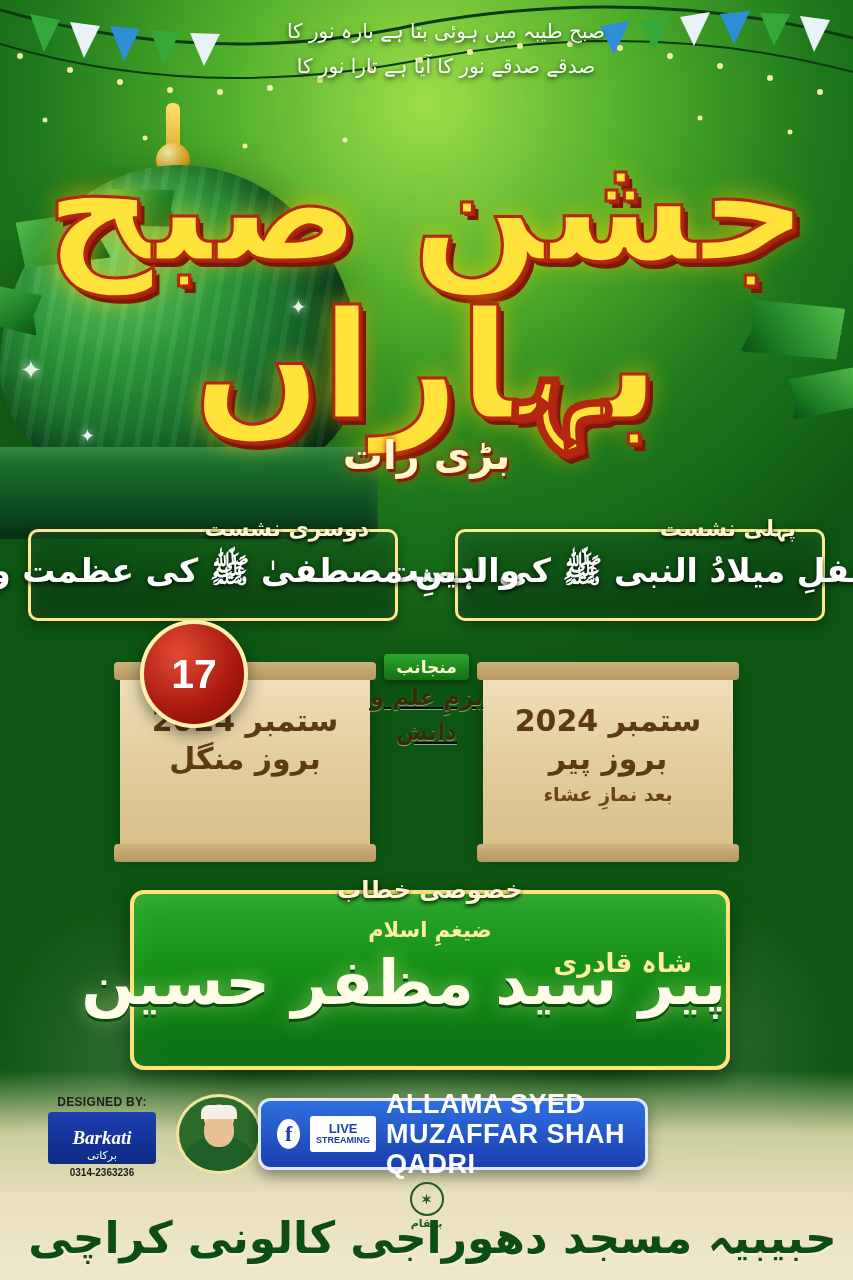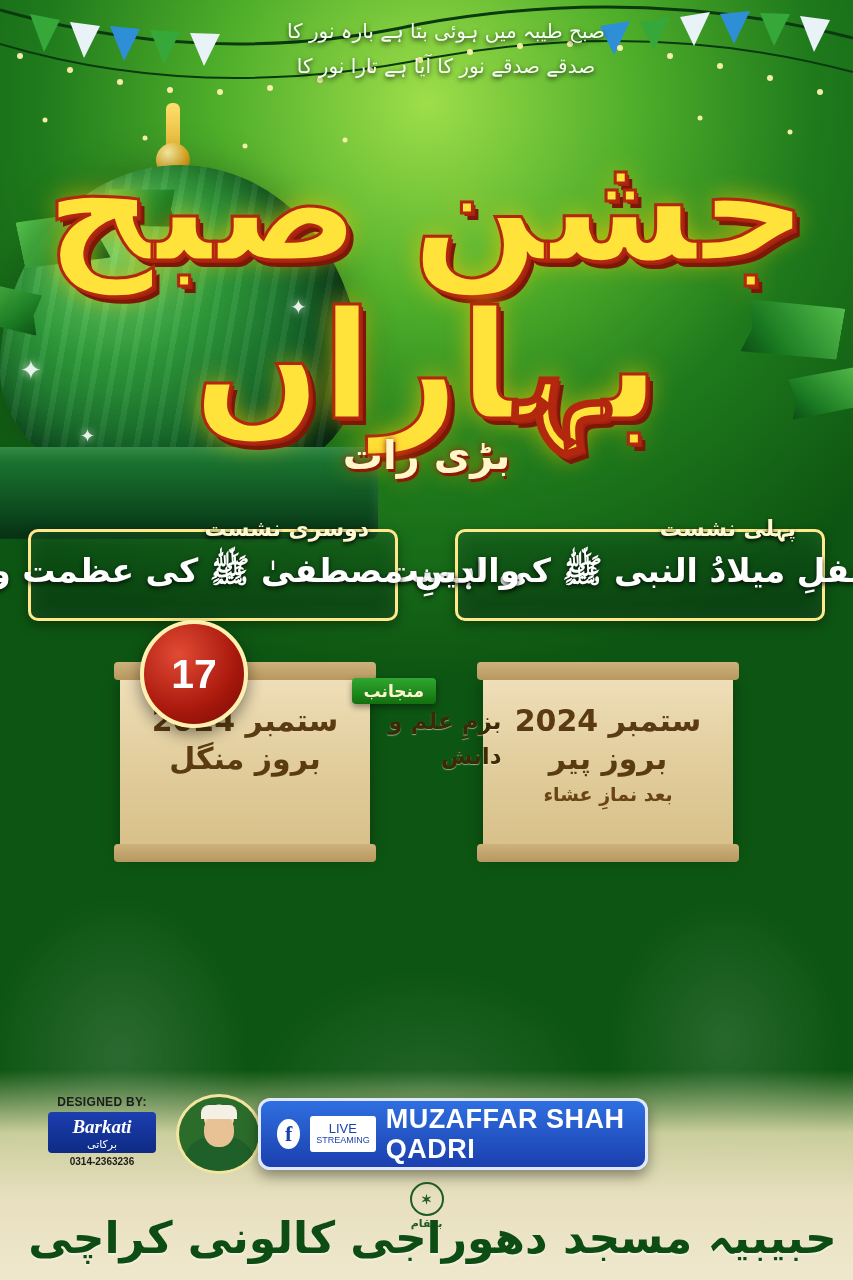--- a/index.html
+++ b/index.html
@@ -166,22 +166,22 @@
     background: radial-gradient(circle at 35% 30%, #e24b35, #a8180c 60%, #740a05);
     border: 4px solid #fff0b0;
     color: #fff; font-size: 41px; font-weight: bold;
     display: flex; align-items: center; justify-content: center;
     box-shadow: 0 6px 16px rgba(0,0,0,.45);
   }
   .daybadge.b16 { right: 140px; }
   .daybadge.b17 { left: 140px; }
 
   .middle-ribbon {
-    position: absolute; top: 678px; left: 50%; transform: translateX(-50%);
-    width: 150px; 
+    position: absolute; top: 654px; left: 50%; transform: translateX(-50%);
+    width: 150px; text-align: center; text-decoration: underline;
   }
   .ribbon-tag {
     display: inline-block; background: linear-gradient(180deg, #2fa72f, #12700f);
     color: #fff8cf; font-size: 17px; font-weight: bold; padding: 3px 12px;
     border-radius: 4px; box-shadow: 0 3px 6px rgba(0,0,0,.4);
   }
   .middle-text {
     color: #3a2b05; font-size: 23px; font-weight: bold; line-height: 1.5;
     text-shadow: 0 1px 1px rgba(255,255,255,.5);
   }
@@ -222,21 +222,21 @@
     border-radius: 12px;
     display: flex; align-items: center; gap: 10px; padding-left: 16px;
     box-shadow: 0 6px 14px rgba(0,0,0,.4);
   }
   .fb-icon {
     width: 30px; height: 30px; border-radius: 50%; background: #fff; color: #1b3fae;
     font-size: 22px; font-weight: bold; display:flex; align-items:center; justify-content:center;
     font-family: "Liberation Serif", serif;
   }
   .live-label {
-    background: #fff; color: #1b3fae; font-size: 13px; font-weight: normal;
+    background: #fff; color: #1b3fae; font-size: 13px; font-weight: bold;
     padding: 6px 6px; border-radius: 3px; line-height: 1.05; text-align: center;
   }
   .live-name {
     color: #fff; font-size: 27px; font-weight: bold; line-height: 1.12; letter-spacing: .5px;
   }
   .speaker-photo {
     position: absolute; left: 176px; top: 1094px; width: 86px; height: 80px;
     border-radius: 50%;
     background: radial-gradient(circle at 50% 30%, #f6d9b0 0 22%, #2b6c2b 23% 100%);
     border: 3px solid #f2e5a0;
@@ -256,21 +256,21 @@
   }
 
   
   .designer {
     position: absolute; left: 48px; top: 1095px; width: 108px; text-align: center;
     color: #1c1c1c;
   }
   .designer .d-top { font-size: 12px; font-weight: bold; letter-spacing: .3px; }
   .designer .d-box {
     margin-top: 3px; background: linear-gradient(180deg, #1c3fb0, #0e2a84);
-    color: #fff; border-radius: 4px; padding: 4px 0 2px;
+    color: #fff; border-radius: 4px; padding: 15px 0 2px;
   }
   .designer .d-brand { font-family: "Liberation Serif", serif; font-style: italic; font-size: 19px; font-weight: bold;}
   .designer .d-ur { font-size: 11px; }
   .designer .d-phone { font-size: 10px; font-weight: bold; margin-top: 3px; }
 
   
   .footer-logo {
     position: absolute; left: 50%; transform: translateX(-50%); top: 1182px;
     width: 54px; text-align: center; color: #1d5c22; font-size: 11px; font-weight: bold;
   }
@@ -392,33 +392,40 @@
     </div>
   </div>
   <div class="daybadge b17">17</div>
 
   <div class="middle-ribbon">
     <div class="ribbon-tag urdu">منجانب</div>
     <div class="middle-text urdu">بزمِ علم و</div>
     <div class="middle-text urdu" style="margin-top:0">دانش</div>
   </div>
 
+  <div class="speaker-panel">
+    <div class="speaker-tag urdu">خصوصی خطاب</div>
+    <div class="speaker-small urdu">ضیغمِ اسلام</div>
+    <div class="speaker-name urdu">پیر سید مظفر حسین</div>
+    <div class="speaker-suffix urdu">شاہ قادری</div>
+  </div>
 
   <div class="speaker-photo">
     <div class="body2"></div>
     <div class="face"></div>
     <div class="cap"></div>
   </div>
   <div class="live-bar">
     <div class="fb-icon">f</div>
     <div class="live-label">
       <div>LIVE</div>
       <div style="font-size:9px">STREAMING</div>
     </div>
     <div class="live-name">
+      <div>ALLAMA SYED</div>
       <div>MUZAFFAR SHAH QADRI</div>
     </div>
   </div>
 
   <div class="designer">
     <div class="d-top">DESIGNED BY:</div>
     <div class="d-box">
       <div class="d-brand">Barkati</div>
       <div class="d-ur urdu">برکاتی</div>
     </div>

